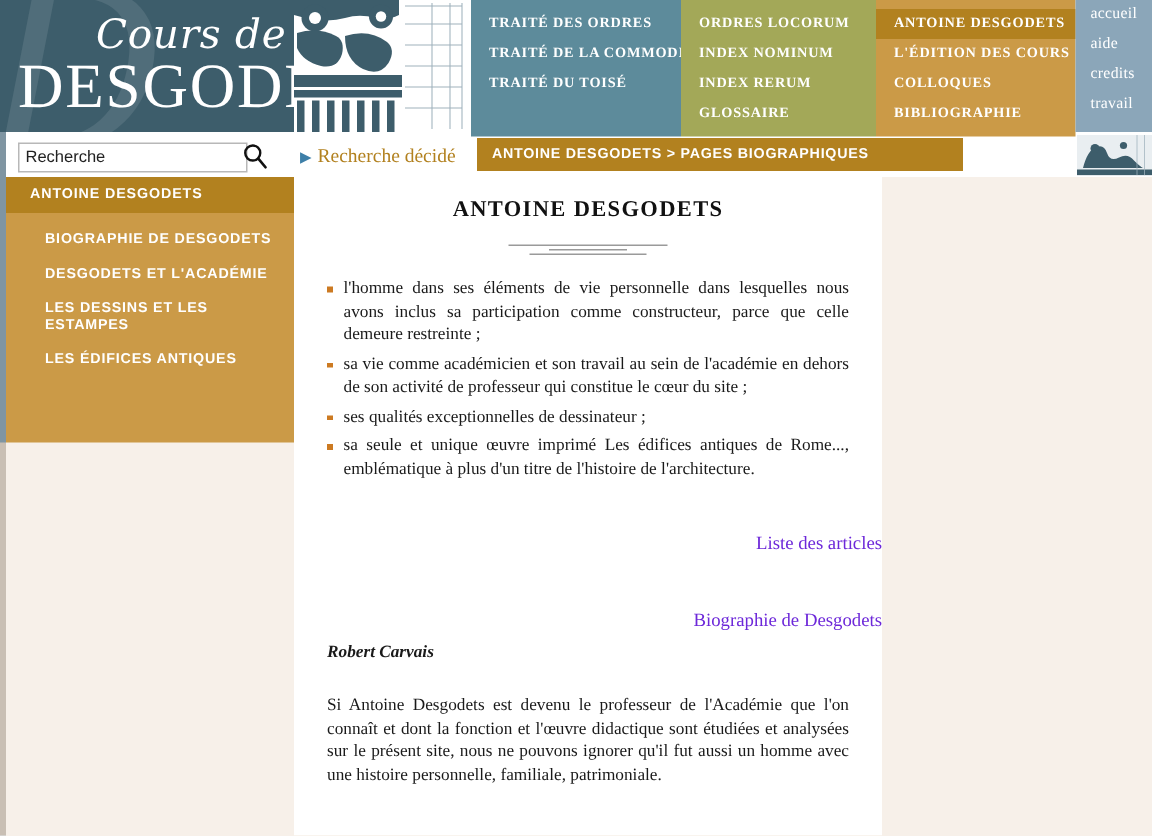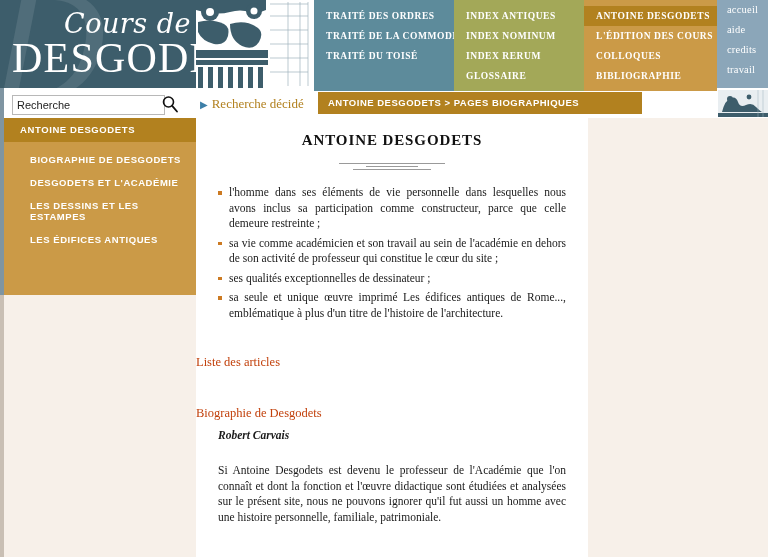--- a/index.html
+++ b/index.html
@@ -139,23 +139,23 @@
     position:relative;
     font-family:"Liberation Serif", serif;
     font-size:11.5px;line-height:15.5px;color:#1a1a1a;
     text-align:justify;padding-left:11px;margin-bottom:4px;
   }
   ul.blist li::before{
     content:"";position:absolute;left:0;top:6px;
     width:3.5px;height:3.5px;background:#cc7a22;
   }
   .ctr-link{
-    text-align:left;
-    font-family:"Liberation Serif", serif;
-    font-size:12.5px;color:#c2410c;cursor:pointer;
+    text-align:right;
+    font-family:"Liberation Serif", serif;
+    font-size:12.5px;color:#6d28d9;cursor:pointer;
   }
   .lst{margin-top:34px;}
   .bio{margin-top:36px;}
   .author{
     margin:8px 22px 0 22px;
     font-family:"Liberation Serif", serif;
     font-style:italic;font-weight:bold;font-size:11.5px;color:#1a1a1a;
   }
 
   
@@ -210,21 +210,21 @@
       </svg>
     </div>
 
     <div class="navcol nav-traite">
       <span class="item">TRAITÉ DES ORDRES</span>
       <span class="item">TRAITÉ DE LA COMMODITÉ</span>
       <span class="item">TRAITÉ DU TOISÉ</span>
     </div>
 
     <div class="navcol nav-index">
-      <span class="item">INDEX ANTIQUES</span>
+      <span class="item">ORDRES LOCORUM</span>
       <span class="item">INDEX NOMINUM</span>
       <span class="item">INDEX RERUM</span>
       <span class="item">GLOSSAIRE</span>
     </div>
 
     <div class="navcol nav-antoine">
       <span class="item active">ANTOINE DESGODETS</span>
       <span class="item">L'ÉDITION DES COURS</span>
       <span class="item">COLLOQUES</span>
       <span class="item">BIBLIOGRAPHIE</span>

